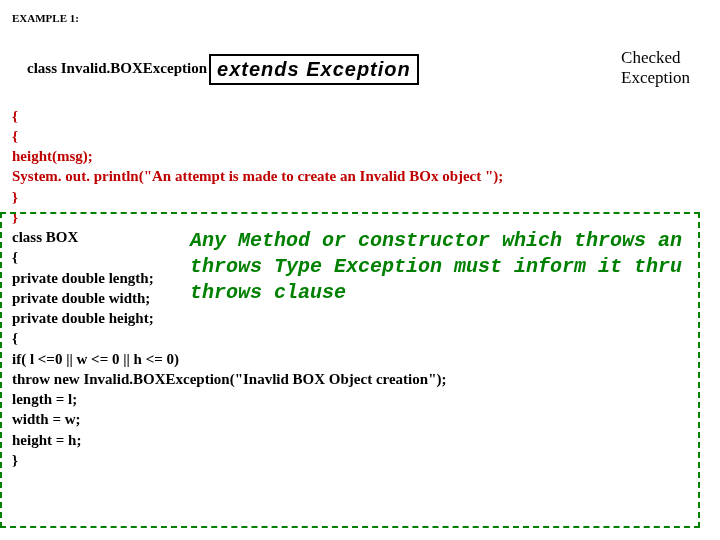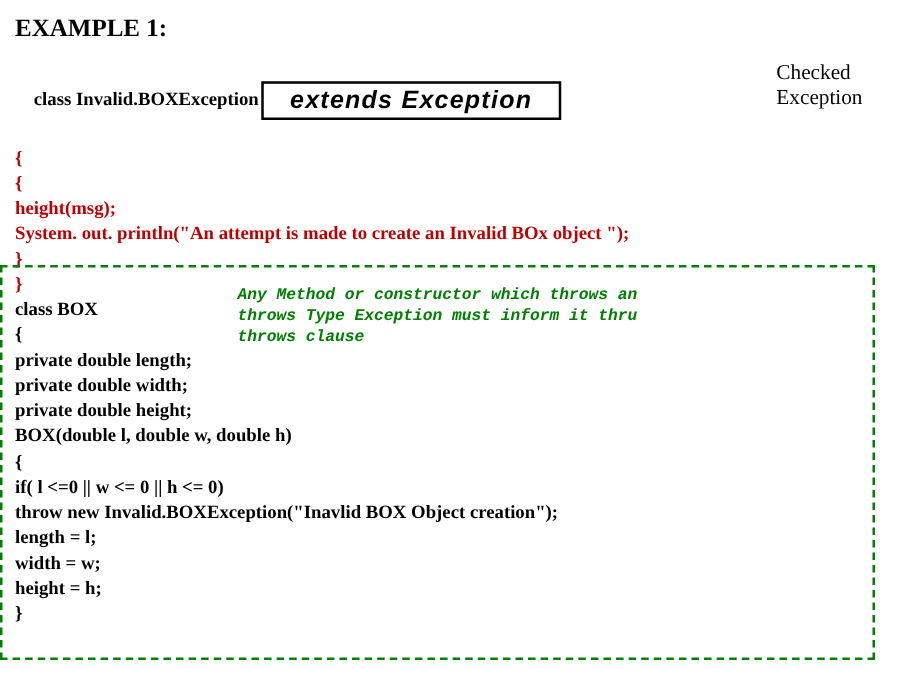--- a/index.html
+++ b/index.html
@@ -8,34 +8,34 @@
     width: 720px;
     height: 540px;
     box-sizing: border-box;
     font-family: "Times New Roman", serif;
     background: #fff;
     position: relative;
     overflow: hidden;
   }
   .title {
     font-weight: bold;
-    font-size: 20px;
+    font-size: 11px;
     margin-bottom: 10px;
   }
   .code-block {
     font-size: 15px;
     line-height: 1.35;
     font-weight: bold;
   }
   .red { color: #c00000; }
   .black { color: #000000; }
   .extends-box {
     display: inline-block;
     border: 2px solid #000;
-    padding: 0 21px;
+    padding: 0 6px;
     font-family: Verdana, Geneva, sans-serif;
     font-weight: bold;
     font-style: italic;
     font-size: 20px;
     letter-spacing: 1px;
     color: #000;
     vertical-align: middle;
     margin-left: 2px;
   }
   .annotation-right {
@@ -59,21 +59,21 @@
     pointer-events: none;
   }
   .annotation-green {
     position: absolute;
     left: 190px;
     top: 228px;
     width: 500px;
     font-family: "Courier New", monospace;
     font-weight: bold;
     font-style: italic;
-    font-size: 13px;
+    font-size: 20px;
     color: #008000;
     line-height: 1.3;
   }
   .line { white-space: pre; }
 </style>
 </head>
 <body>
 
 <div class="title">EXAMPLE 1:</div>
 
@@ -85,21 +85,20 @@
   <div class="line red">{</div>
   <div class="line red">height(msg);</div>
   <div class="line red">System. out. println("An attempt is made to create an Invalid BOx object ");</div>
   <div class="line red">}</div>
   <div class="line red">}</div>
   <div class="line black">class BOX</div>
   <div class="line black">{</div>
   <div class="line black">private double length;</div>
   <div class="line black">private double width;</div>
   <div class="line black">private double height;</div>
-  <div class="line black">BOX(double l, double w, double h)</div>
   <div class="line black">{</div>
   <div class="line black">if( l &lt;=0 || w &lt;= 0 || h &lt;= 0)</div>
   <div class="line black">throw new Invalid.BOXException("Inavlid BOX Object creation");</div>
   <div class="line black">length = l;</div>
   <div class="line black">width = w;</div>
   <div class="line black">height = h;</div>
   <div class="line black">}</div>
 </div>
 
 <div class="annotation-right">

